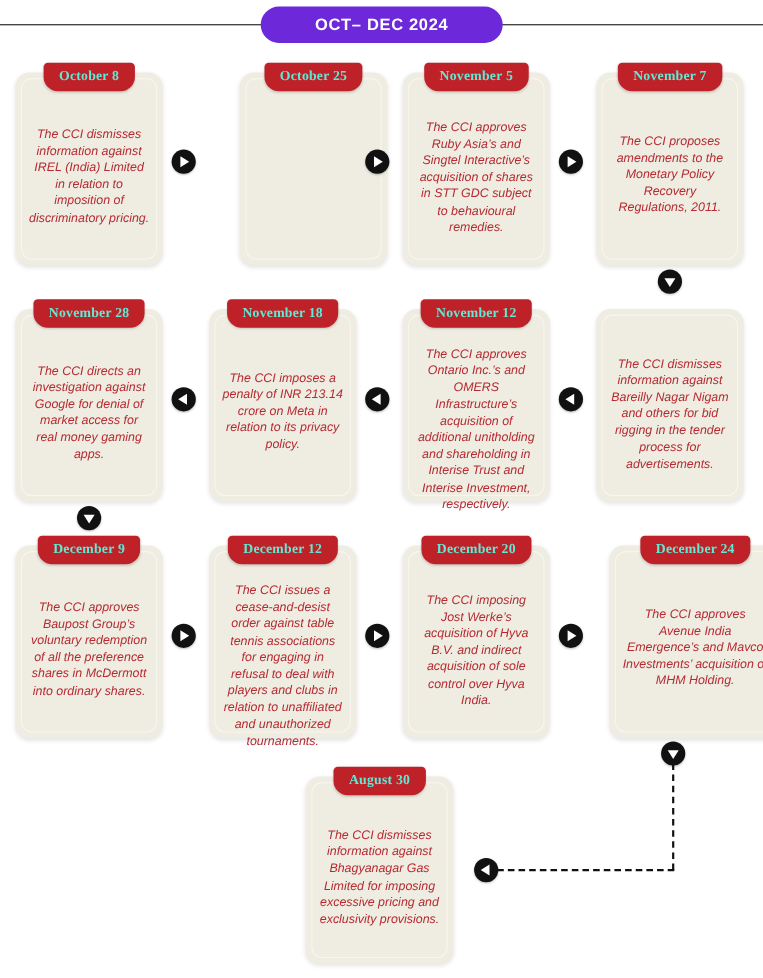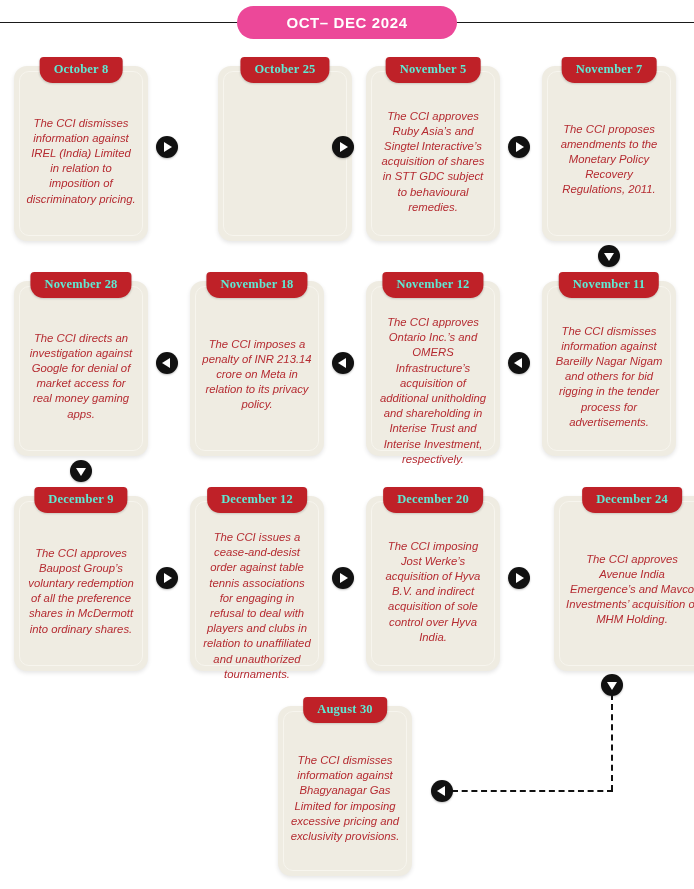--- a/index.html
+++ b/index.html
@@ -31,21 +31,21 @@
     height: 1px;
     background: #1a1a1a;
   }
   #title-pill {
     position: absolute;
     top: 6px;
     left: 237px;
     width: 220px;
     height: 33px;
     border-radius: 17px;
-    background: #ec4899;
+    background: #6d28d9;
     color: #ffffff;
     font-size: 15px;
     font-weight: bold;
     letter-spacing: 0.6px;
     display: flex;
     align-items: center;
     justify-content: center;
     font-family: "Liberation Sans", sans-serif;
   }
 
@@ -226,21 +226,20 @@
   <div class="card-head">November 12</div>
   <div class="card-body">The CCI approves Ontario Inc.’s and OMERS Infrastructure’s acquisition of additional unitholding and shareholding in Interise Trust and Interise Investment, respectively.</div>
 </div>
 
 <div class="puck" style="left:508px; top:352px;">
   <span class="tri tri-left"></span>
 </div>
 
 <div class="card" style="left:542px; top:281px; width:134px; height:175px;">
   <div class="card-inner"></div>
-  <div class="card-head">November 11</div>
   <div class="card-body vcenter">The CCI dismisses information against Bareilly Nagar Nigam and others for bid rigging in the tender process for advertisements.</div>
 </div>
 
 <div class="puck" style="left:70px; top:460px;">
   <span class="tri tri-down"></span>
 </div>
 
 <div class="card" style="left:14px; top:496px; width:134px; height:175px;">
   <div class="card-inner"></div>
   <div class="card-head">December 9</div>

